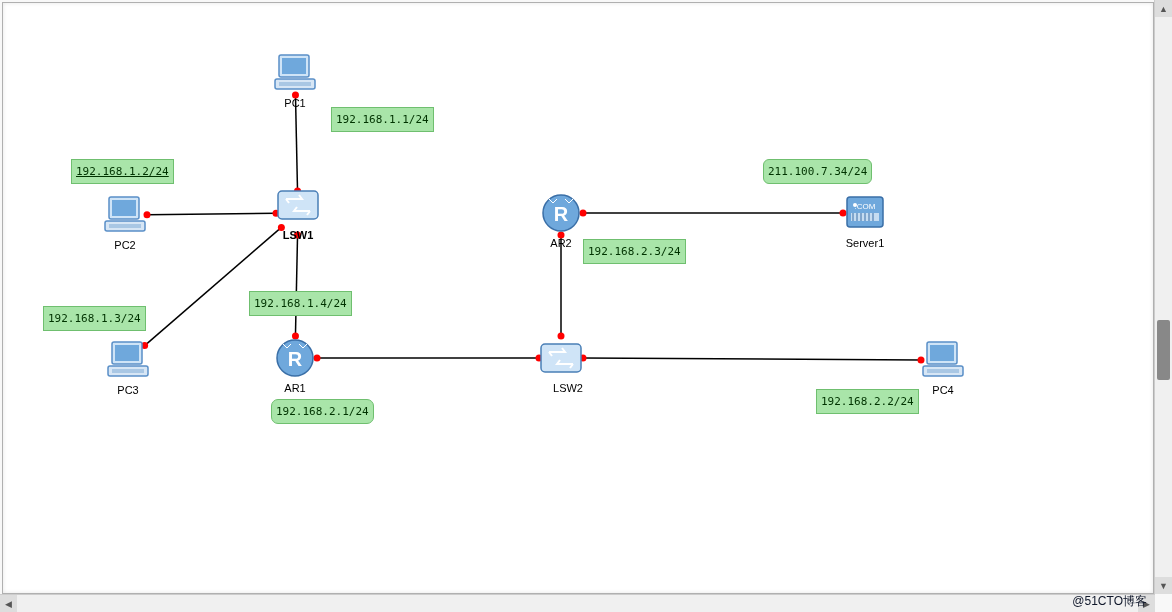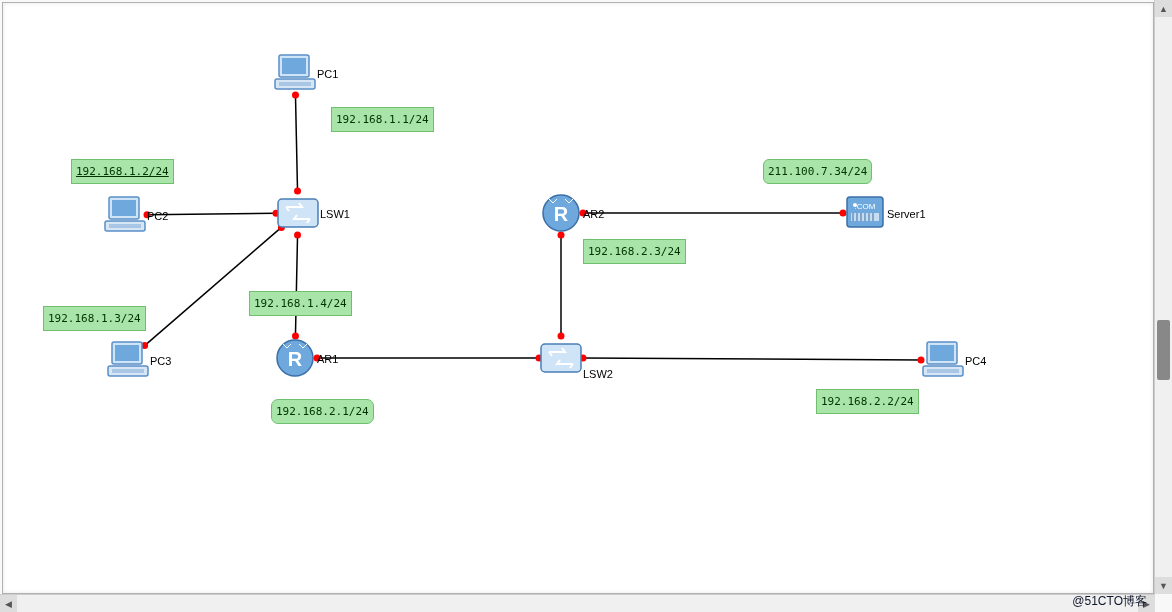--- a/index.html
+++ b/index.html
@@ -1,18 +1,18 @@
 <!DOCTYPE html>
 <html><head>
 <meta charset="utf-8">
 <style>
 html,body{margin:0;padding:0;width:1172px;height:612px;font-family:Arial,sans-serif;font-size:11px;overflow:hidden;background:#f8f8f8}
 .frame{position:absolute;left:2px;top:2px;right:18px;bottom:18px;background:#fff;border:1px solid #b0b0b0;box-shadow:inset 0 0 4px rgba(0,0,0,.1)}
 .canvas{position:absolute;left:0;top:0;width:100%;height:100%}
-.node{position:absolute;display:flex;flex-direction:row;align-items:center;pointer-events:none}
+.node{position:absolute;display:flex;flex-direction:column;align-items:center;pointer-events:none}
 .node span{color:#000;margin-top:2px;white-space:nowrap}
 .ip-label{position:absolute;background:#a9e5a9;border:1px solid #6fbf6f;padding:5px 4px;font-family:"Consolas",monospace;font-size:11px;color:#003300;white-space:nowrap}
 .dot{fill:#ff0000}
 .scroll-v{position:absolute;right:0;top:0;bottom:18px;width:17px;background:#eee;border-left:1px solid #ccc;display:flex;flex-direction:column}
 .scroll-h{position:absolute;left:0;right:17px;bottom:0;height:17px;background:#eee;border-top:1px solid #ccc;display:flex}
 .arrow{width:17px;height:17px;background:#ddd;display:flex;align-items:center;justify-content:center;font-size:9px;color:#555}
 .scroll-v .track{flex:1;background:#f0f0f0}
 .scroll-h .track{flex:1;background:#f0f0f0}
 .thumb-v{position:absolute;right:2px;top:320px;width:13px;height:60px;background:#888;border-radius:2px}
 .watermark{position:absolute;right:25px;bottom:2px;color:#0f172a;font-size:12px}
@@ -87,21 +87,21 @@
         <svg width="44" height="44">
           <g>
       <rect x="6" y="4" width="30" height="22" rx="2" fill="#cfe4f7" stroke="#5a8fc7" stroke-width="1.5"></rect>
       <rect x="9" y="7" width="24" height="16" fill="#6fa8dc"></rect>
       <rect x="2" y="28" width="40" height="10" rx="2" fill="#d7e6f5" stroke="#5a8fc7" stroke-width="1.5"></rect>
       <rect x="6" y="31" width="32" height="4" fill="#a9c7e4"></rect>
     </g>
         </svg>
         <span>PC4</span>
       </div>
-      <div class="node" style="left: 273px; top: 188px;">
+      <div class="node" style="left: 273px; top: 180px; font-weight: bold;">
         <svg width="44" height="44">
           <g>
       <rect x="2" y="8" width="40" height="28" rx="4" fill="#cfe4f7" stroke="#4a7fb7" stroke-width="1.5"></rect>
       <path d="M10 16 h16 l-3 -4 M10 16 l3 4" stroke="#fff" stroke-width="2" fill="none"></path>
       <path d="M34 28 h-16 l3 -4 M34 28 l-3 4" stroke="#fff" stroke-width="2" fill="none"></path>
     </g>
         </svg>
         <span>LSW1</span>
       </div>
       <div class="node" style="left: 536px; top: 333px; align-items: flex-end;">

